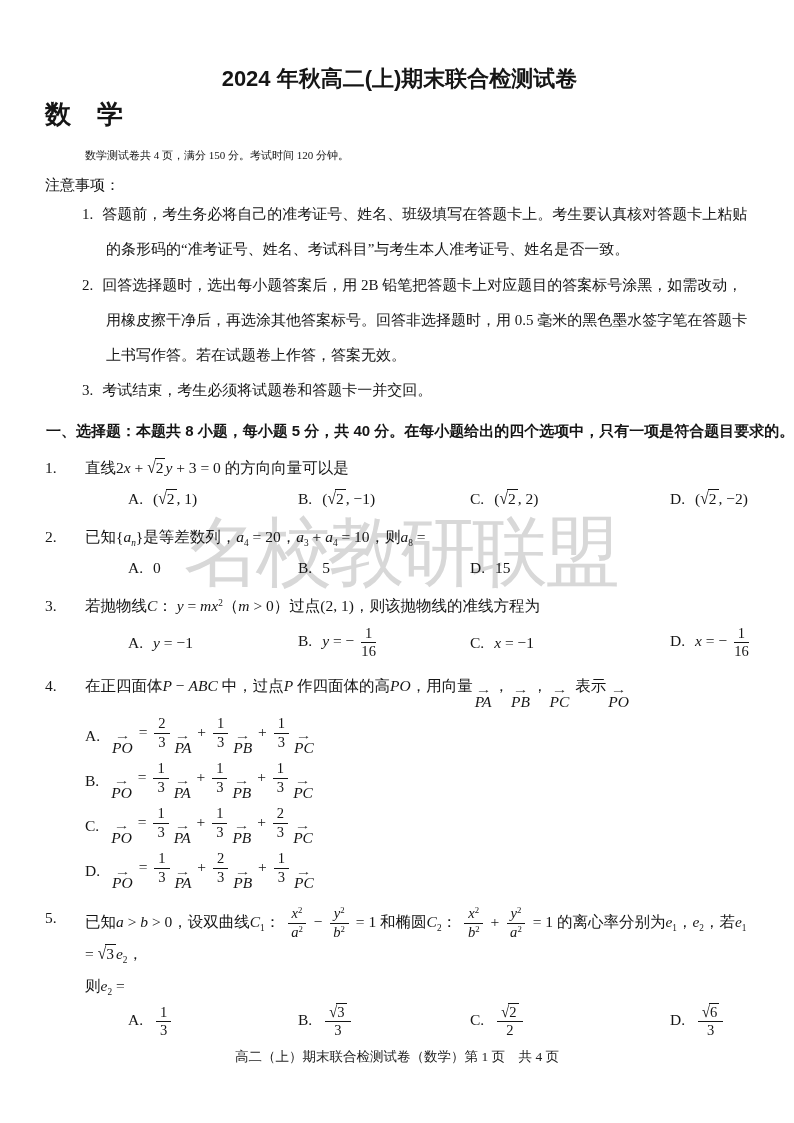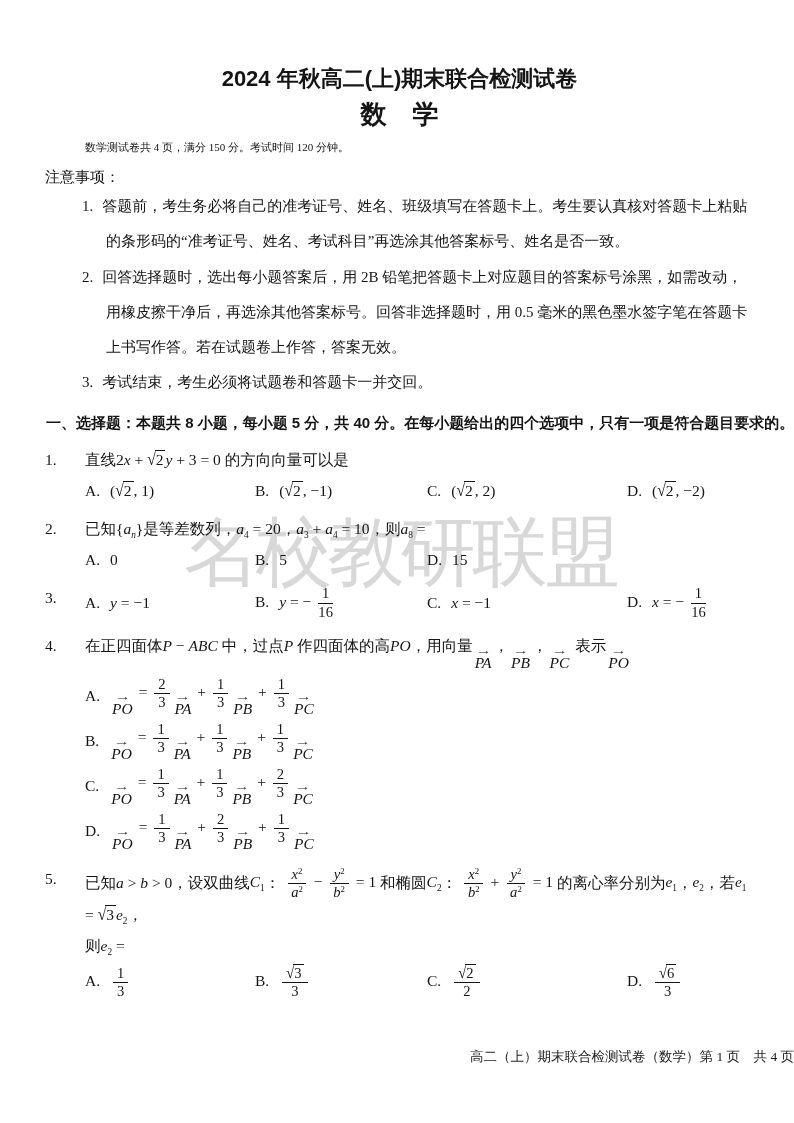--- a/index.html
+++ b/index.html
@@ -6,37 +6,37 @@
   body{width:794px;height:1123px;background:#ffffff;color:#151515;
        font-family:"Liberation Serif","DejaVu Serif",serif;}
   .page{position:relative;width:794px;height:1123px;overflow:hidden;background:#fff;}
   .watermark{position:absolute;left:184px;top:502px;z-index:0;white-space:nowrap;
              font-family:"Liberation Sans","DejaVu Sans",sans-serif;
              font-size:76px;letter-spacing:-4px;color:#d8d8d8;}
   .content{position:relative;z-index:1;padding:64px 40px 0 45px;}
   .title{font-family:"Liberation Sans","DejaVu Sans",sans-serif;font-weight:bold;
          font-size:22px;text-align:center;line-height:1.35;margin-bottom:4px;}
   .subject{font-family:Liberation Serif, serif;font-weight:bold;
-           font-size:26px;text-align:center;line-height:1.3;margin-bottom:8px;}
+           font-size:26px;line-height:1.3;margin-bottom:16px;}
   .intro{font-size:11px;line-height:1.6;text-indent:40px;margin-bottom:8px;}
   .notices-title{font-size:15px;line-height:1.6;}
   .notice{font-size:15px;line-height:2.35;margin-left:37px;padding-left:24px;text-indent:-24px;}
   .nnum{margin-right:9px;}
   .section-header{font-family:"Liberation Sans","DejaVu Sans",sans-serif;font-weight:bold;
                   font-size:15px;line-height:1.6;margin:10px 1px 12px;white-space:nowrap;}
   .q{display:flex;font-size:15.5px;margin-bottom:10px;}
   .qnum{width:40px;flex:none;line-height:1.7;}
   .qbody{flex:1;min-width:0;}
   .qstem{line-height:1.7;margin-bottom:5px;}
   .opts-row{display:grid;grid-template-columns:170px 172px 200px 1fr;align-items:center;
-            min-height:26px;margin-bottom:2px;}
+            min-height:26px;margin-bottom:2px;margin-left:43px;}
   .opt{white-space:nowrap;}
   .olab{margin-right:10px;}
   .opts-col .opt{display:flex;align-items:center;margin:4px 0;}
-  .footer{position:absolute;left:0;right:0;top:1048px;z-index:1;text-align:right;
+  .footer{position:absolute;left:0;right:0;top:1048px;z-index:1;text-align:center;
           font-size:13.5px;color:#222;}
   
   .mr{font-family:"Liberation Serif","DejaVu Serif",serif;}
   .mi{font-family:"Liberation Serif","DejaVu Serif",serif;font-style:italic;}
   sub{font-size:0.6em;vertical-align:-0.4em;line-height:0;}
   sup{font-size:0.6em;vertical-align:0.55em;line-height:0;}
   .sq{white-space:nowrap;display:inline-block;line-height:1.15;}
   .rad{display:inline-block;transform:scaleY(1.12);transform-origin:center bottom;}
   .sqi{border-top:1.4px solid #151515;padding:0 2px 0 1px;margin-left:-1px;}
   .fr{display:inline-flex;flex-direction:column;align-items:center;vertical-align:middle;
@@ -53,21 +53,21 @@
 
 <div class="page">
   <div class="watermark">名校教研联盟</div>
 
   <div class="content">
     <div class="title">2024 年秋高二(上)期末联合检测试卷</div>
     <div class="subject">数　学</div>
     <div class="intro">数学测试卷共 4 页，满分 150 分。考试时间 120 分钟。</div>
 
     <div class="notices-title">注意事项：</div>
-    <div class="notice"><span class="nnum">1.</span><span>答题前，考生务必将自己的准考证号、姓名、班级填写在答题卡上。考生要认真核对答题卡上粘贴的条形码的“准考证号、姓名、考试科目”再选涂其他答案标号、姓名是否一致。</span></div>
+    <div class="notice"><span class="nnum">1.</span><span>答题前，考生务必将自己的准考证号、姓名、班级填写在答题卡上。考生要认真核对答题卡上粘贴的条形码的“准考证号、姓名、考试科目”与考生本人准考证号、姓名是否一致。</span></div>
     <div class="notice"><span class="nnum">2.</span><span>回答选择题时，选出每小题答案后，用 2B 铅笔把答题卡上对应题目的答案标号涂黑，如需改动，用橡皮擦干净后，再选涂其他答案标号。回答非选择题时，用 0.5 毫米的黑色墨水签字笔在答题卡上书写作答。若在试题卷上作答，答案无效。</span></div>
     <div class="notice"><span class="nnum">3.</span><span>考试结束，考生必须将试题卷和答题卡一并交回。</span></div>
 
     <div class="section-header">一、选择题：本题共 8 小题，每小题 5 分，共 40 分。在每小题给出的四个选项中，只有一项是符合题目要求的。</div>
 
     <div class="q">
       <span class="qnum">1.</span>
       <div class="qbody">
         <div class="qstem">直线<span class="mr">2<span class="mi">x</span> + <span class="sq"><span class="rad">√</span><span class="sqi">2</span></span><span class="mi">y</span> + 3 = 0</span> 的方向向量可以是</div>
         <div class="opts-row">
@@ -87,20 +87,21 @@
           <span class="opt"><span class="olab">A.</span><span class="obody"><span class="mr">0</span></span></span>
           <span class="opt"><span class="olab">B.</span><span class="obody"><span class="mr">5</span></span></span>
           <span class="opt"><span class="olab">D.</span><span class="obody"><span class="mr">15</span></span></span>
         </div>
       </div>
     </div>
 
     <div class="q">
       <span class="qnum">3.</span>
       <div class="qbody">
+        <div class="qstem">若抛物线<span class="mr"><span class="mi">C</span></span>： <span class="mr"><span class="mi">y</span> = <span class="mi">mx</span><sup>2</sup></span>（<span class="mr"><span class="mi">m</span> &gt; 0</span>）过点<span class="mr">(2, 1)</span>，则该抛物线的准线方程为</div>
         <div class="opts-row">
           <span class="opt"><span class="olab">A.</span><span class="obody"><span class="mr"><span class="mi">y</span> = −1</span></span></span>
           <span class="opt"><span class="olab">B.</span><span class="obody"><span class="mr"><span class="mi">y</span> = −<span class="fr">
                     <span class="fn">1</span>
                     <span class="fd">16</span>
                   </span></span></span></span>
           <span class="opt"><span class="olab">C.</span><span class="obody"><span class="mr"><span class="mi">x</span> = −1</span></span></span>
           <span class="opt"><span class="olab">D.</span><span class="obody"><span class="mr"><span class="mi">x</span> = −<span class="fr">
                     <span class="fn">1</span>
                     <span class="fd">16</span>

